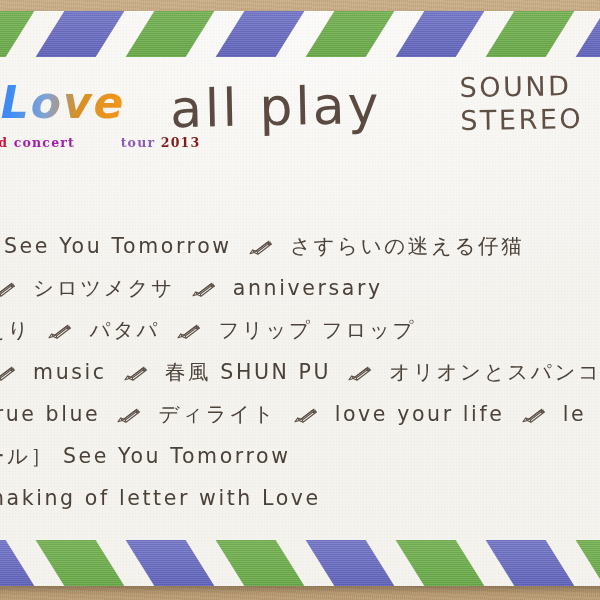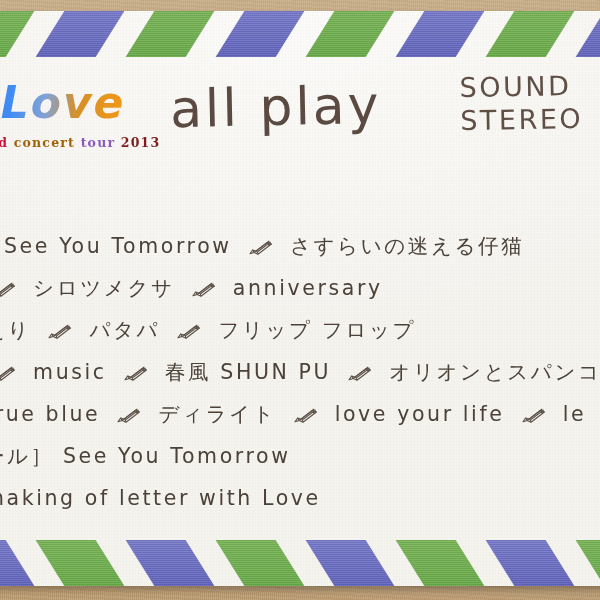--- a/index.html
+++ b/index.html
@@ -67,22 +67,22 @@
     -webkit-background-clip:text;background-clip:text;color:transparent;
     white-space:nowrap;
     filter:saturate(1.25);
   }
   .logo-sub{
     position:absolute;left:-16px;top:78px;
     font-family:"DejaVu Serif", serif;
     font-size:12.5px;font-weight:700;letter-spacing:1.2px;white-space:nowrap;
   }
   .logo-sub .c1{color:#c9143c;}
-  .logo-sub .c2{color:#a16207;}
-  .logo-sub .c3{color:#8a5bb8;}
+  .logo-sub .c2{color:#a21caf;}
+  .logo-sub .c3{color:#8a5bb8;margin-left:40px;}
   .logo-sub .c4{color:#7f1d1d;}
 
   .title-all-play{
     position:absolute;left:176px;top:20px;
     font-family:"DejaVu Sans", sans-serif;
     font-size:52px;font-weight:400;color:#5a4a41;
     letter-spacing:3px;white-space:nowrap;
     transform:rotate(-1.2deg);
   }
 

